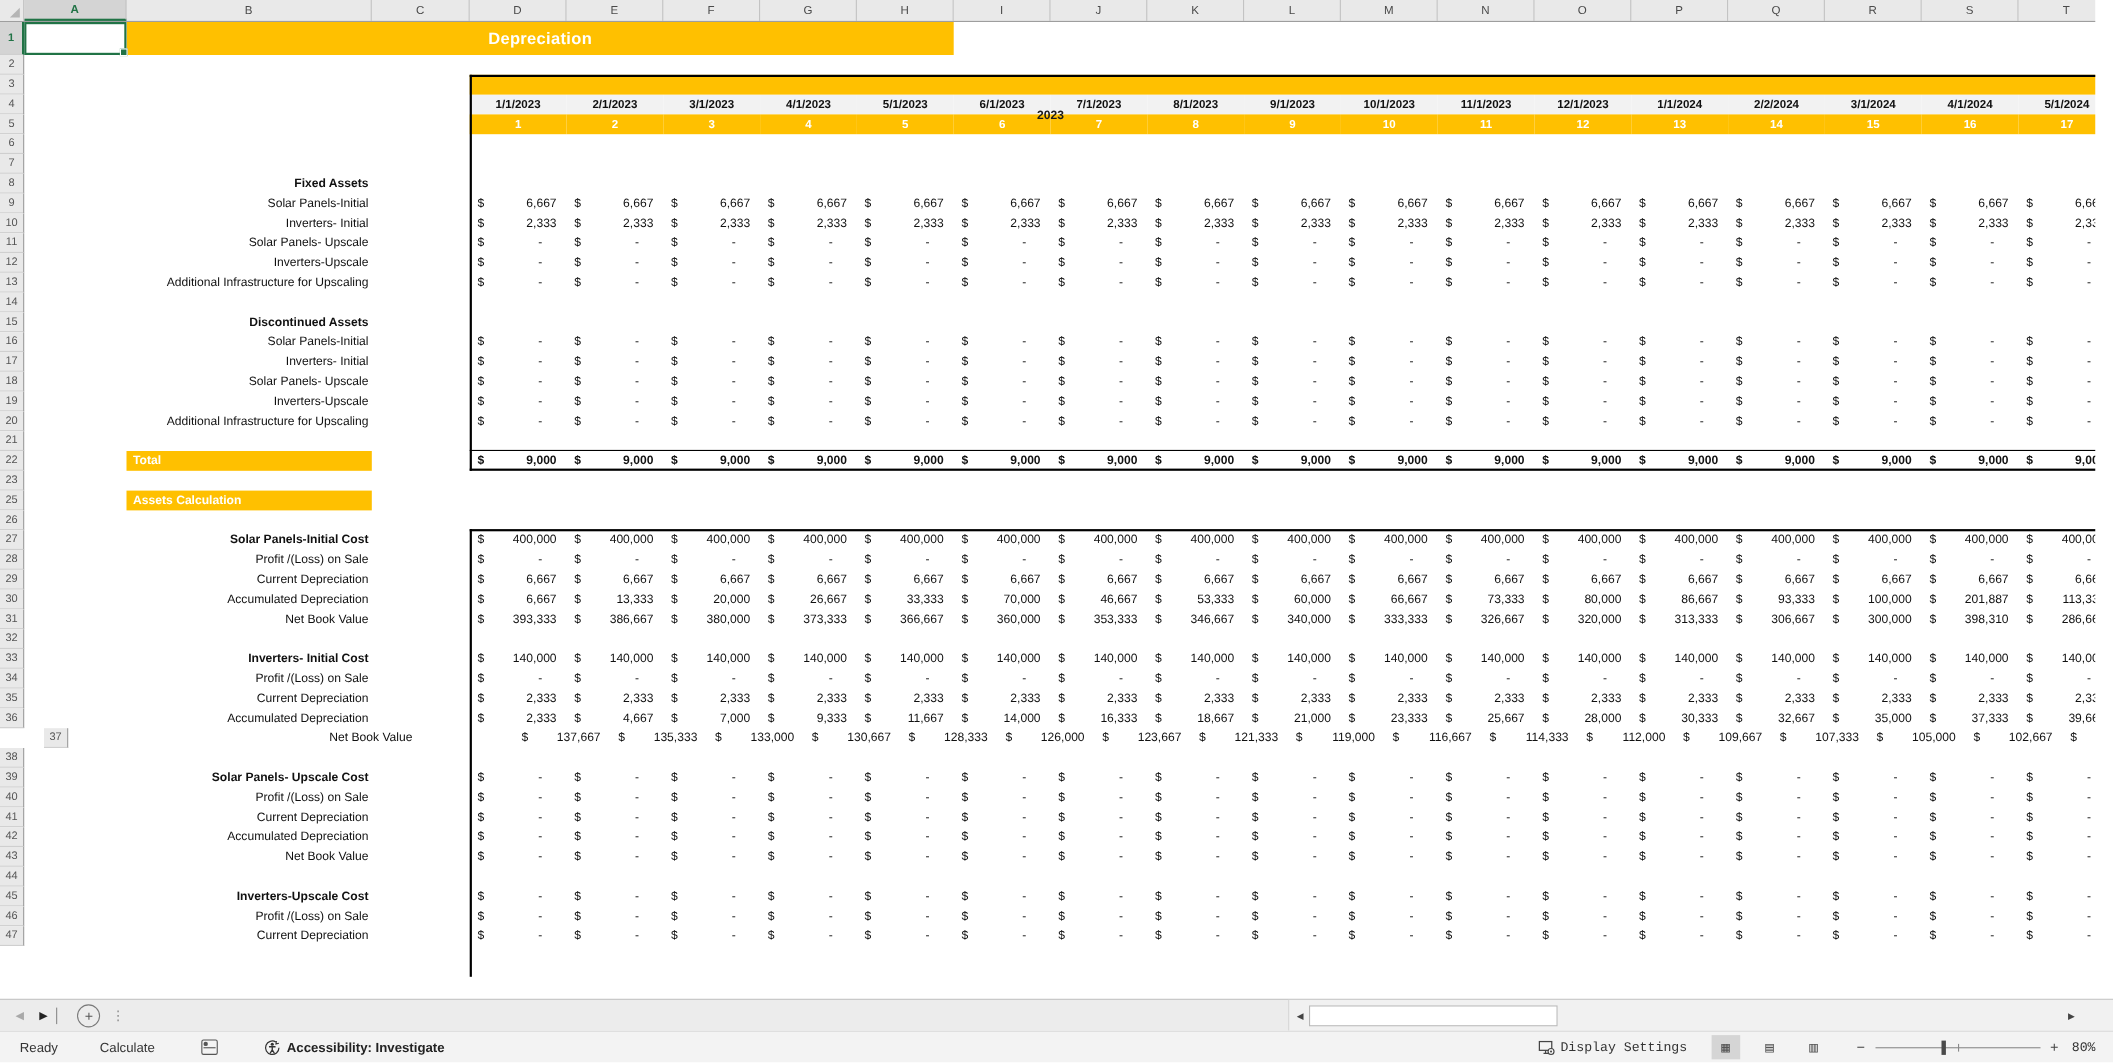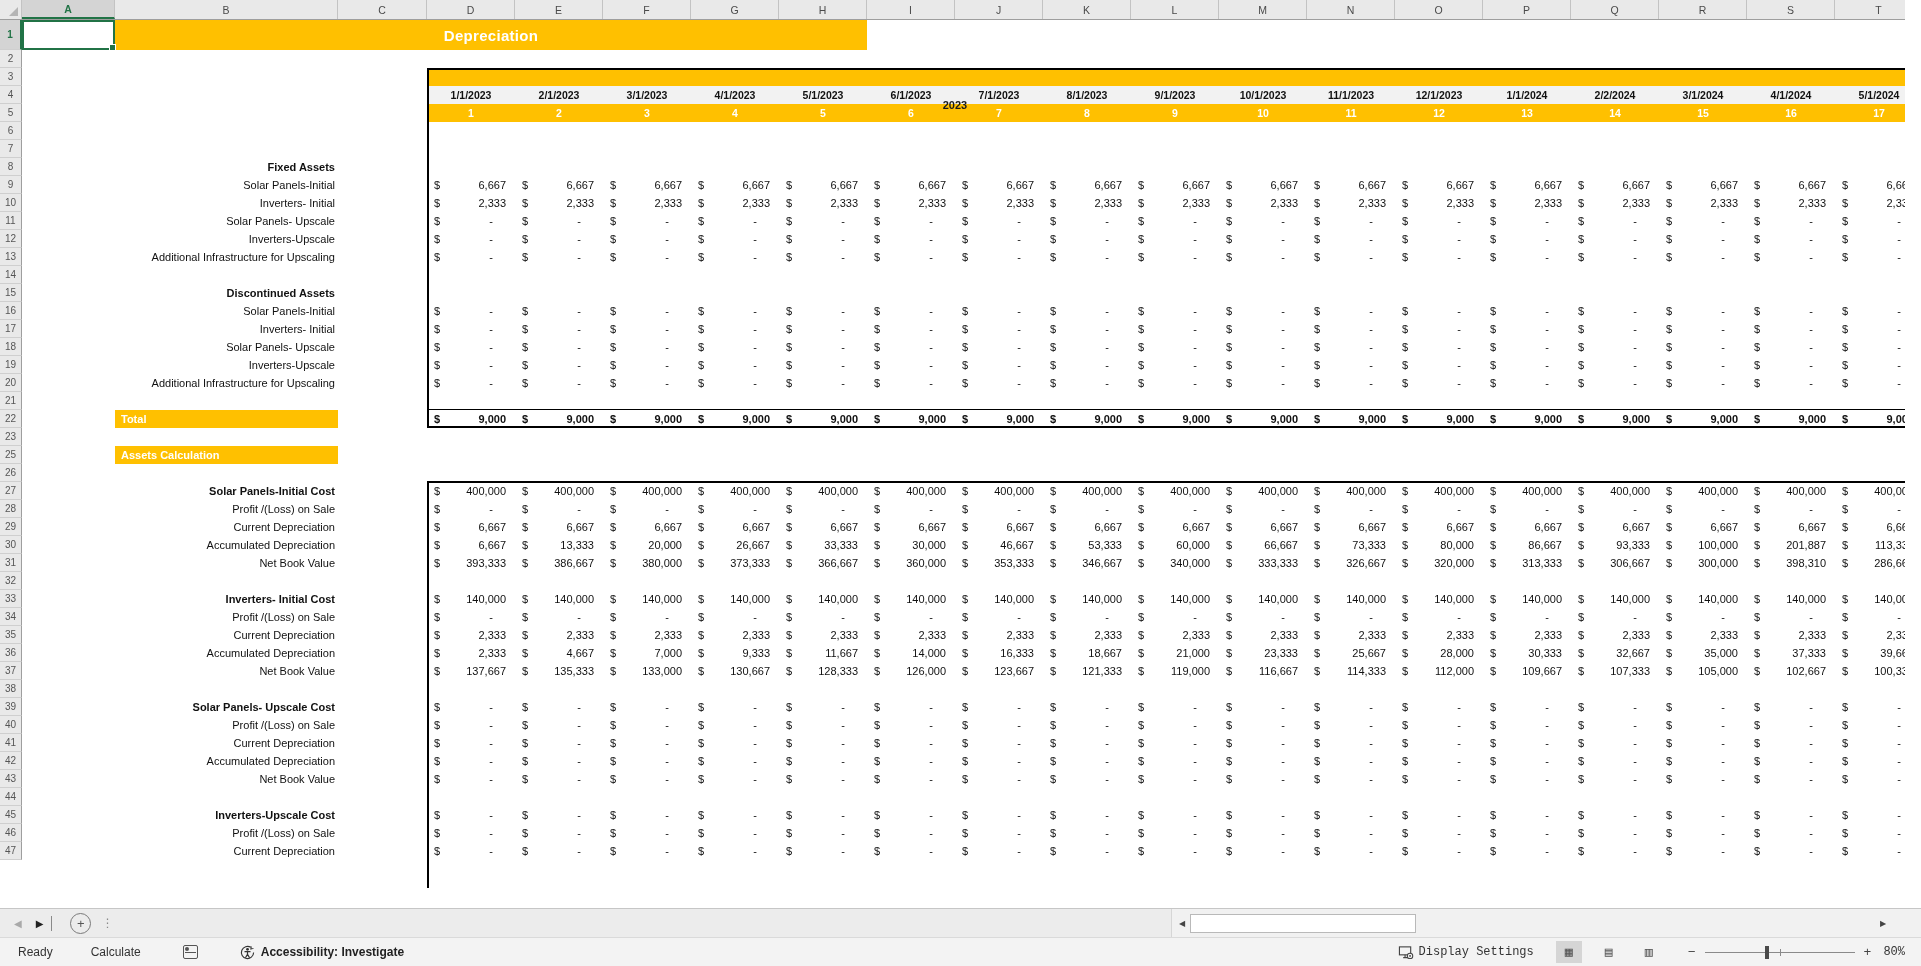--- a/index.html
+++ b/index.html
@@ -1268,21 +1268,21 @@
           <div class="vc" style="flex: 0 0 88px;">
             <span class="cur">$</span>
             <span class="num">26,667</span>
           </div>
           <div class="vc" style="flex: 0 0 88px;">
             <span class="cur">$</span>
             <span class="num">33,333</span>
           </div>
           <div class="vc" style="flex: 0 0 88px;">
             <span class="cur">$</span>
-            <span class="num">30,000</span>
+            <span class="num">70,000</span>
           </div>
           <div class="vc" style="flex: 0 0 88px;">
             <span class="cur">$</span>
             <span class="num">46,667</span>
           </div>
           <div class="vc" style="flex: 0 0 88px;">
             <span class="cur">$</span>
             <span class="num">53,333</span>
           </div>
           <div class="vc" style="flex: 0 0 88px;">
@@ -1691,21 +1691,21 @@
           <div class="vc" style="flex: 0 0 88px;">
             <span class="cur">$</span>
             <span class="num">37,333</span>
           </div>
           <div class="vc" style="flex: 0 0 88px;">
             <span class="cur">$</span>
             <span class="num">39,667</span>
           </div>
         </div>
         <div class="r">
-          <div class="rh" style="flex: 0 0 22px;">37</div>
+          <div class="rh" style="flex: 0 0 22px; margin-left: 40px;">37</div>
           <div class="sp" style="flex: 0 0 93px;"></div>
           <div class="lbl" style="flex: 0 0 223px;">Net Book Value</div>
           <div class="sp" style="flex: 0 0 89px;"></div>
           <div class="vc" style="flex: 0 0 88px;">
             <span class="cur">$</span>
             <span class="num">137,667</span>
           </div>
           <div class="vc" style="flex: 0 0 88px;">
             <span class="cur">$</span>
             <span class="num">135,333</span>

